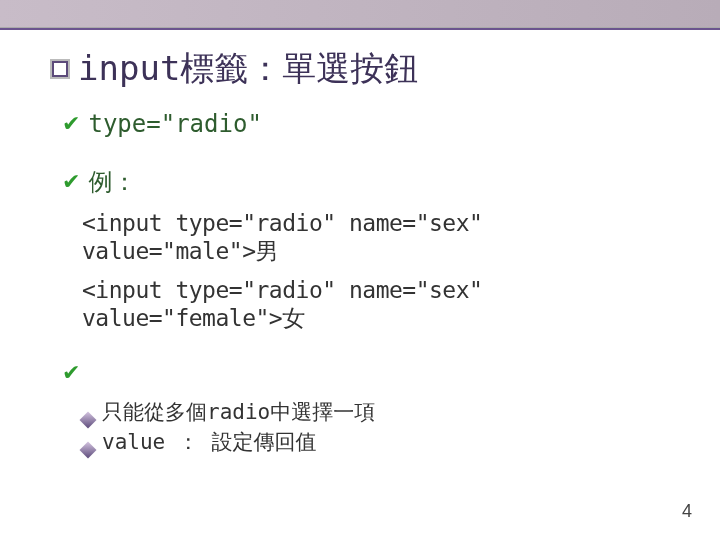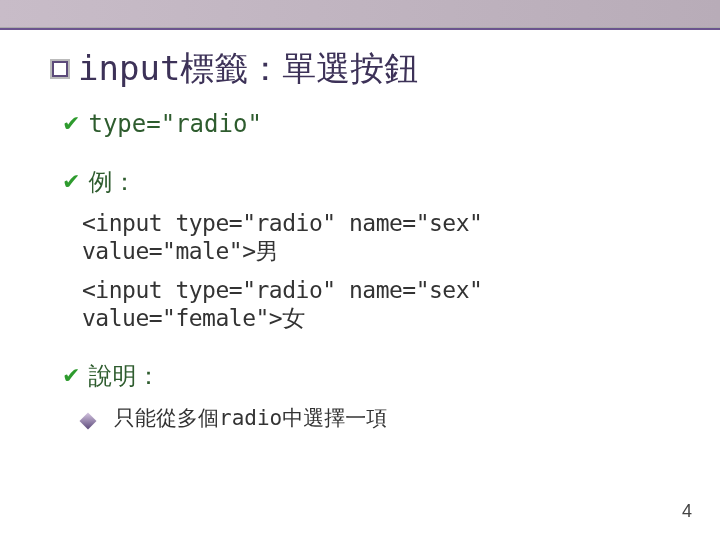--- a/index.html
+++ b/index.html
@@ -67,23 +67,22 @@
 }
 .code-line {
   font-size: 23px;
   color: #333;
   font-family: "MingLiU", "SimSun", monospace;
   margin: 4px 0 10px 30px;
   letter-spacing: -0.5px;
 }
 .diamond-item {
   display: flex;
-  align-items: center;
+  align-items: flex-end;
   margin: 2px 0 2px 30px;
-  gap: 12px;
 }
 .diamond {
   width: 12px;
   height: 12px;
   margin-right: 8px;
   margin-top: 6px;
   transform: rotate(45deg);
   background: linear-gradient(135deg, #d4c4e0 0%, #5c4a7a 100%);
 }
 .diamond-text {
@@ -126,23 +125,26 @@
     <span class="check-text">例：</span>
   </div>
 
   <div class="code-line">&lt;input type="radio" name="sex" value="male"&gt;男</div>
   <div class="code-line">&lt;input type="radio" name="sex" value="female"&gt;女</div>
 
   <div class="spacer"></div>
 
   <div class="check-item">
     <span class="check">✔</span>
-    <span class="check-text">說明：</span>
   </div>
 
   <div class="diamond-item">
     <div class="diamond"></div>
     <div class="diamond-text">只能從多個radio中選擇一項</div>
+  </div>
+  <div class="diamond-item">
+    <div class="diamond"></div>
+    <div class="diamond-text">value ： 設定傳回值</div>
   </div>
 
 </div>
 
 <div class="page-num">4</div>
 
 </body></html>

